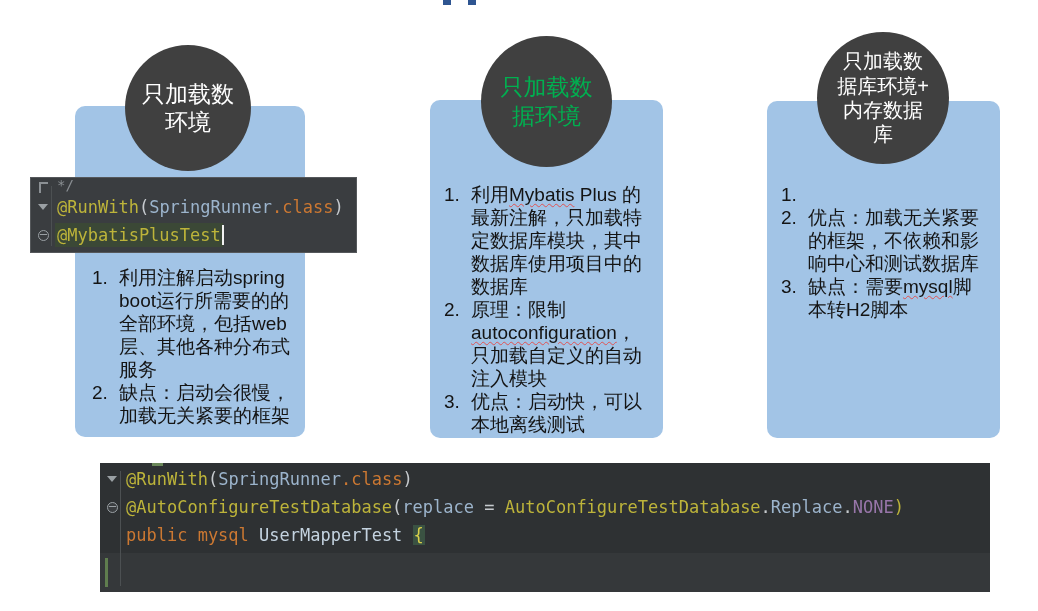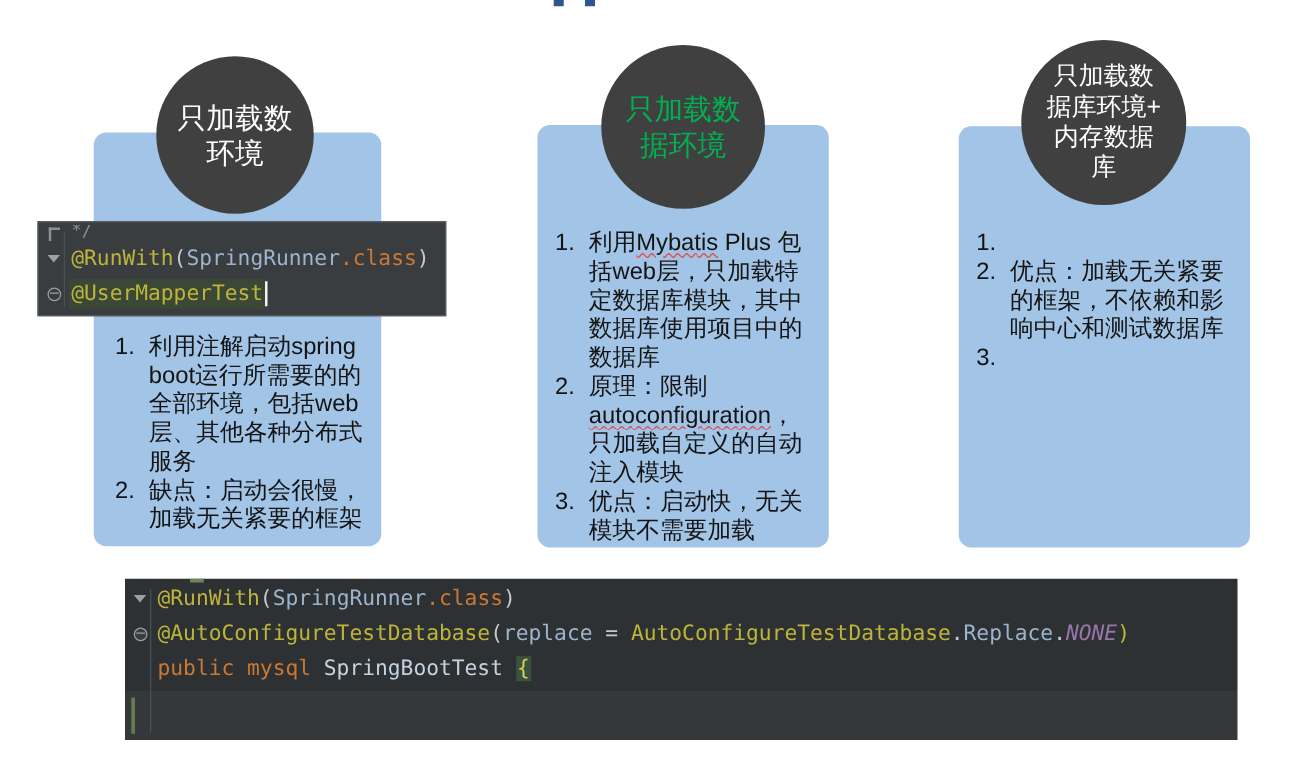--- a/index.html
+++ b/index.html
@@ -55,21 +55,21 @@
   .g-end::after{content:"";position:absolute;left:1px;right:1px;top:3px;height:1px;background:#9aa0a4;}
   .g-corner{width:7px;height:9px;border-left:2px solid #8b9094;border-top:2px solid #8b9094;}
   .green-dash{position:absolute;left:52px;top:0;width:11px;height:3px;background:#6a8759;}
   .change-bar{position:absolute;left:5px;top:95px;bottom:5px;width:3px;background:#5f7d4e;}
 
   
   .tk-ann{color:#bdb43a;}
   .tk-cls{color:#9cb4cc;}
   .tk-kw{color:#cc7832;}
   .tk-plain{color:#c6cace;}
-  .tk-const{color:#9876aa;font-style:italic;}
+  .tk-const{color:#9876aa;}
   .tk-comment{color:#8a8f93;}
   .tk-decl{color:#c4d3e0;}
   .tk-brace{color:#d8cf4a;background:#3a5242;padding:0 1px;}
   .tk-hl{background:#3b4836;box-shadow:0 0 0 2px #3b4836;}
   .caret{display:inline-block;width:2px;height:20px;background:#f2f2f2;vertical-align:text-bottom;margin-left:1px;}
 </style>
 </head>
 <body>
 
 <div class="canvas">
@@ -86,43 +86,44 @@
         <div class="li">
           <span class="num">2.</span>
           <span class="txt"><span>缺点：启动会很慢，加载无关紧要的框架</span></span>
         </div>
       </div>
   </div>
   <div class="bubble col2">
     <div class="list">
         <div class="li">
           <span class="num">1.</span>
-          <span class="txt"><span>利用</span><span class="wavy">Mybatis</span><span> Plus 包括web层，只加载特定数据库模块，其中数据库使用项目中的数据库</span></span>
+          <span class="txt"><span>利用</span><span class="wavy">Mybatis</span><span> Plus 的最新注解，只加载特定数据库模块，其中数据库使用项目中的数据库</span></span>
         </div>
         <div class="li">
           <span class="num">2.</span>
           <span class="txt"><span>原理：限制</span><span class="wavy">autoconfiguration</span><span>，只加载自定义的自动注入模块</span></span>
         </div>
         <div class="li">
           <span class="num">3.</span>
-          <span class="txt"><span>优点：启动快，无关模块不需要加载</span></span>
+          <span class="txt"><span>优点：启动快，可以本地离线测试</span></span>
         </div>
       </div>
   </div>
   <div class="bubble col3">
     <div class="list">
         <div class="li">
           <span class="num">1.</span>
         </div>
         <div class="li">
           <span class="num">2.</span>
           <span class="txt"><span>优点：加载无关紧要的框架，不依赖和影响中心和测试数据库</span></span>
         </div>
         <div class="li">
           <span class="num">3.</span>
+          <span class="txt"><span>缺点：需要</span><span class="wavy">mysql</span><span>脚本转H2脚本</span></span>
         </div>
       </div>
   </div>
 
   <div class="circle col1">
     <span style="color: rgb(255, 255, 255);">只加载数
 环境</span>
   </div>
   <div class="circle col2">
     <span style="color: rgb(0, 176, 80);">只加载数
@@ -133,28 +134,28 @@
 据库环境+
 内存数据
 库</span>
   </div>
 
   <div class="codebox topbox">
     <div class="gutterline"></div>
     <div class="lines">
         <div class="cline partial"><span class="gut"><span class="g-corner"></span></span><span class="ctext"><span class="tk-comment">*/</span></span></div>
         <div class="cline"><span class="gut"><span class="g-arrow"></span></span><span class="ctext"><span class="tk-ann">@RunWith</span><span class="tk-plain">(</span><span class="tk-cls">SpringRunner</span><span class="tk-kw">.class</span><span class="tk-plain">)</span></span></div>
-        <div class="cline"><span class="gut"><span class="g-end"></span></span><span class="ctext"><span class="tk-ann tk-hl">@UserMapperTest</span><span class="caret"></span></span></div>
+        <div class="cline"><span class="gut"><span class="g-end"></span></span><span class="ctext"><span class="tk-ann tk-hl">@MybatisPlusTest</span><span class="caret"></span></span></div>
       </div>
   </div>
 
   <div class="codebox bottombox">
     <div class="gutterline"></div>
     <div class="green-dash"></div>
     <div class="change-bar"></div>
     <div class="lines">
         <div class="cline"><span class="gut"><span class="g-arrow"></span></span><span class="ctext"><span class="tk-ann">@RunWith</span><span class="tk-plain">(</span><span class="tk-cls">SpringRunner</span><span class="tk-kw">.class</span><span class="tk-plain">)</span></span></div>
         <div class="cline"><span class="gut"><span class="g-end"></span></span><span class="ctext"><span class="tk-ann">@AutoConfigureTestDatabase</span><span class="tk-plain">(</span><span class="tk-cls">replace</span><span class="tk-plain"> = </span><span class="tk-ann">AutoConfigureTestDatabase</span><span class="tk-plain">.</span><span class="tk-cls">Replace</span><span class="tk-plain">.</span><span class="tk-const">NONE</span><span class="tk-ann">)</span></span></div>
-        <div class="cline"><span class="gut"></span><span class="ctext"><span class="tk-kw">public mysql </span><span class="tk-decl">SpringBootTest </span><span class="tk-brace">{</span></span></div>
+        <div class="cline"><span class="gut"></span><span class="ctext"><span class="tk-kw">public mysql </span><span class="tk-decl">UserMapperTest </span><span class="tk-brace">{</span></span></div>
       </div>
   </div>
 
 </div>
 
 </body></html>

